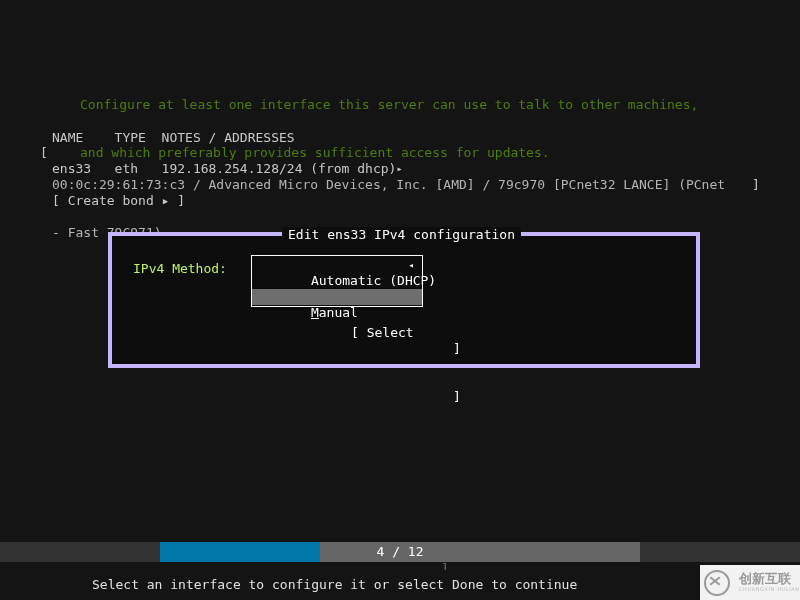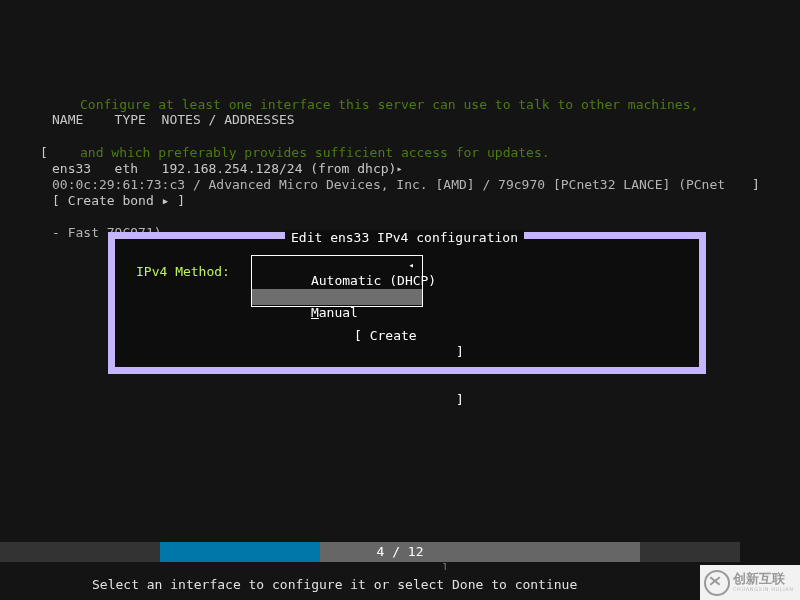--- a/index.html
+++ b/index.html
@@ -41,21 +41,21 @@
     position: absolute;
     left: 80px; top: 65px;
     width: 700px;
     color: #4d7c0f;
     white-space: pre;
   }
   .intro div { height: 16px; }
 
   .table-head {
     position: absolute;
-    left: 52px; top: 112px;
+    left: 52px; top: 130px;
     color: #c8c8c8;
     white-space: pre;
   }
 
   .iface-row {
     position: absolute;
     left: 40px; top: 129px;
     width: 730px;
     color: #c8c8c8;
     white-space: pre;
@@ -80,21 +80,21 @@
     color: #c8c8c8;
     white-space: pre;
   }
 
   
   .dialog {
     position: absolute;
     left: 108px; top: 232px;
     width: 584px; height: 128px;
     background: #0d0d0d;
-    border: 7px solid #c4b5fd;
+    border: 4px solid #c4b5fd;
   }
   .dialog-title {
     position: absolute;
     left: 170px; top: -9px;
     padding: 0 6px;
     background: #0d0d0d;
     color: #ffffff;
     white-space: pre;
   }
   .dialog-label {
@@ -156,21 +156,21 @@
     color: #6b6b6b;
     white-space: pre;
   }
   .nav-buttons .nav-row { height: 16px; position: relative; width: 110px; }
   .nav-buttons .nav-row .close { position: absolute; left: 96px; }
 
   
   .progress-bar {
     position: absolute;
     left: 0; top: 542px;
-    width: 740px; height: 20px;
+    width: 800px; height: 20px;
     background: #333333;
   }
   .progress-track {
     position: absolute;
     left: 160px; top: 0;
     width: 480px; height: 20px;
     background: #666666;
   }
   .progress-fill {
     position: absolute;
@@ -222,21 +222,21 @@
   .wm-logo::before, .wm-logo::after {
     content: "";
     position: absolute;
     left: 3px; top: 8px;
     width: 12px; height: 2px;
     background: #9a9a9a;
   }
   .wm-logo::before { transform: rotate(38deg); }
   .wm-logo::after  { transform: rotate(-38deg); }
   .wm-text {
-    margin-left: 3px;
+    margin-left: 9px;
     display: flex;
     flex-direction: column;
     justify-content: flex-end;
   }
   .wm-cn {
     font-family: "DejaVu Sans", sans-serif;
     font-size: 13px;
     font-weight: bold;
     color: #9a9a9a;
     line-height: 14px;
@@ -279,21 +279,21 @@
 
   <div class="dialog">
     <div class="dialog-title">Edit ens33 IPv4 configuration</div>
     <div class="dialog-label">IPv4 Method:</div>
 
     <div class="ghost-brackets">
       <div>]</div>
       <div>]</div>
     </div>
 
-    <div class="cancel-btn">[ Create</div>
+    <div class="cancel-btn">[ Select</div>
   </div>
 
   <div class="dropdown">
     <div class="dd-option">
       <span>Automatic (DHCP)</span>
       <span class="dd-arrow">◂</span>
     </div>
     <div class="dd-option">
       <span>Disabled</span>
     </div>

